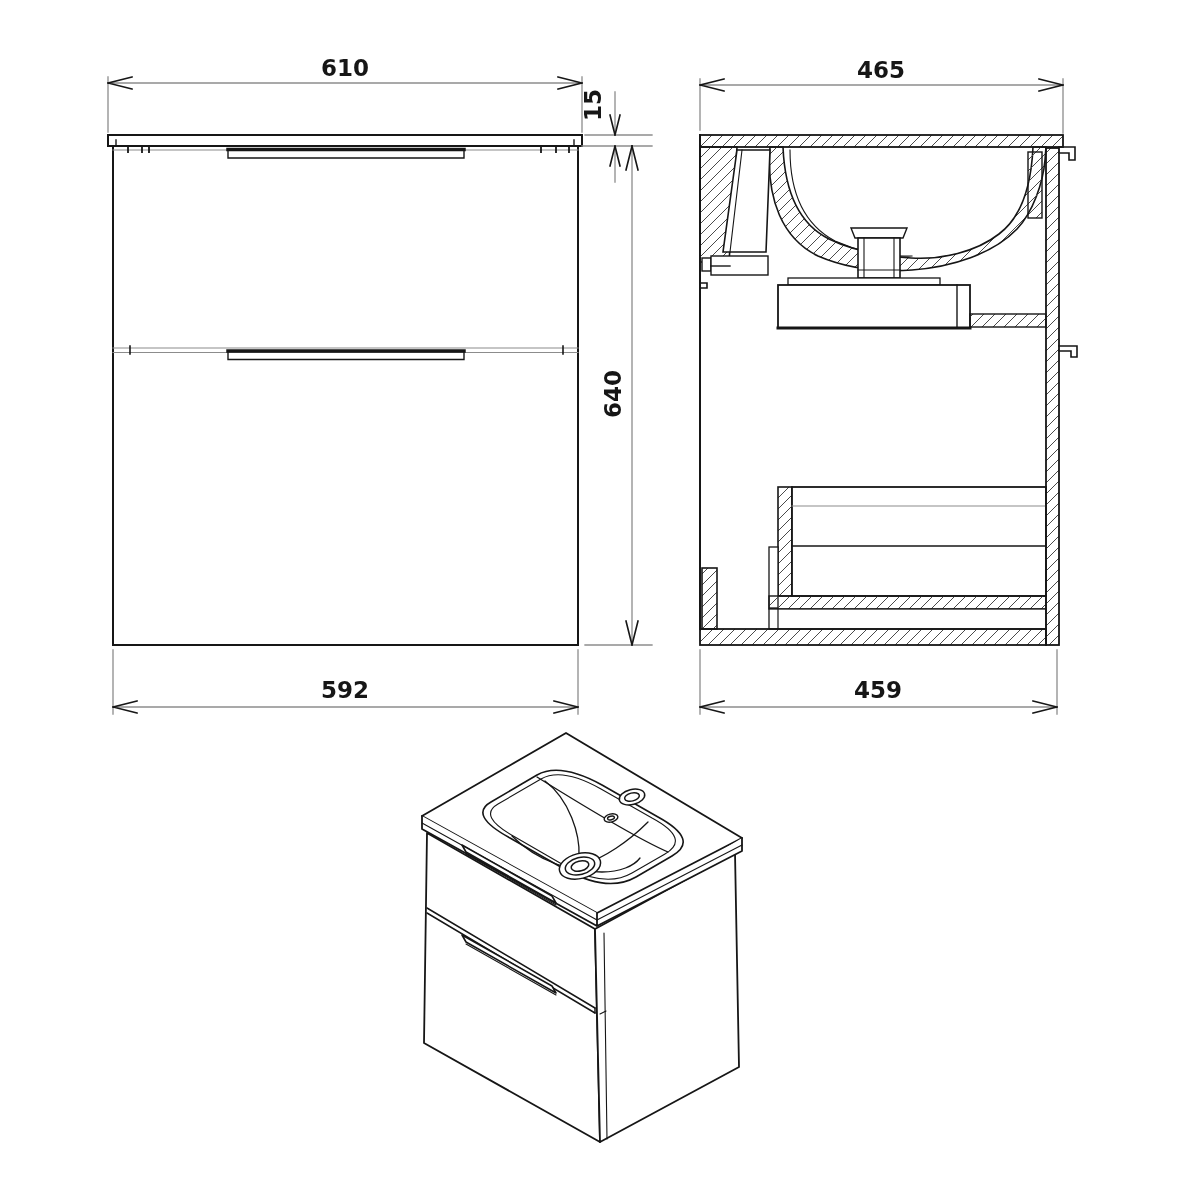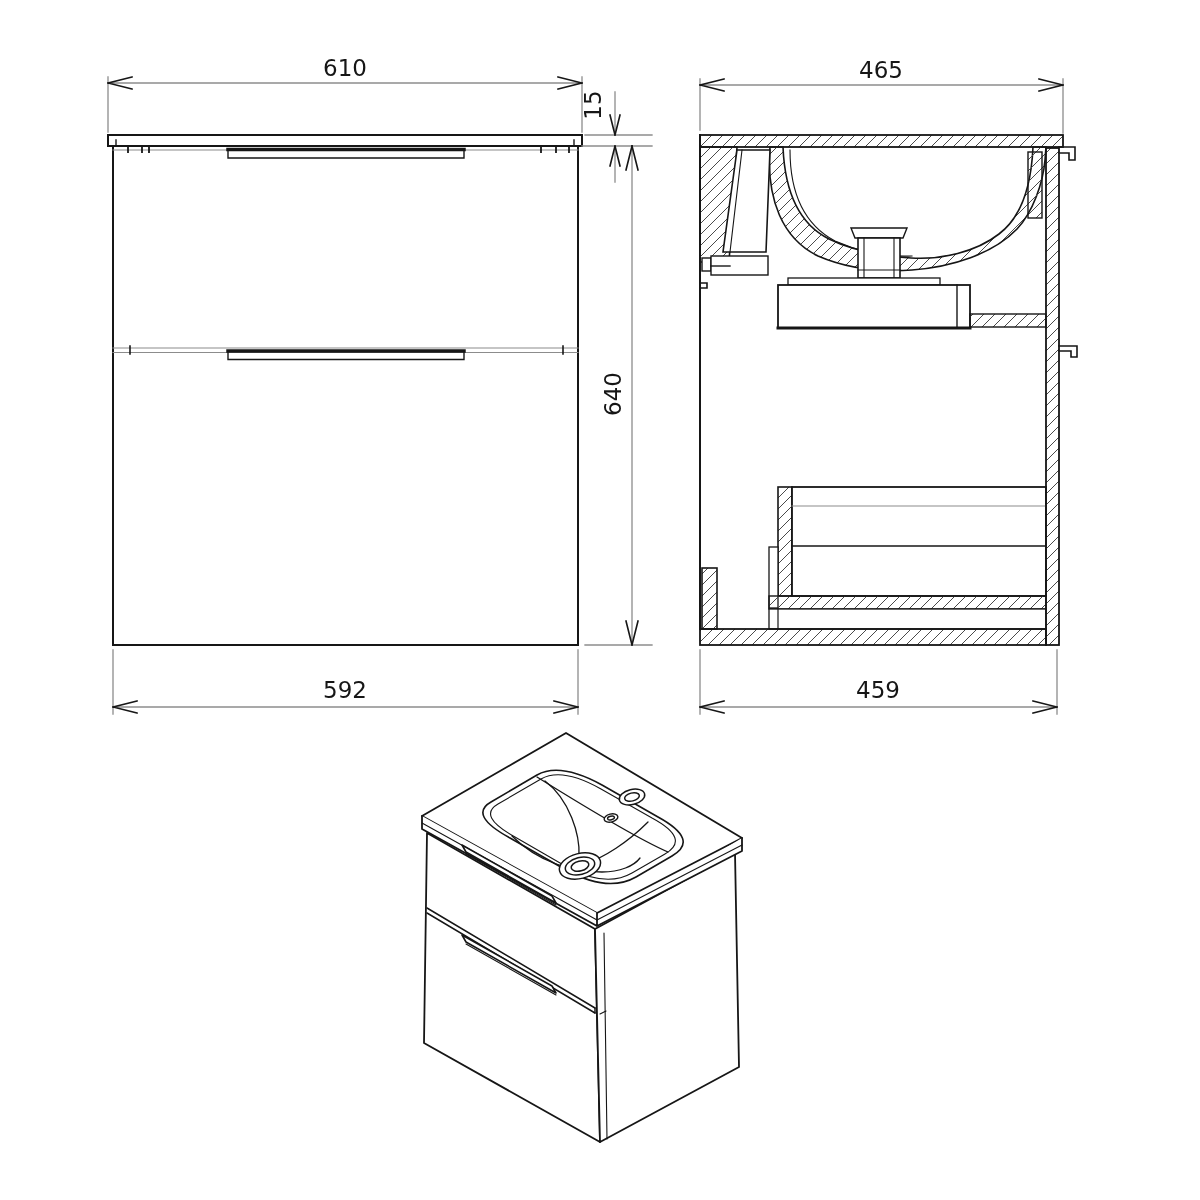--- a/index.html
+++ b/index.html
@@ -1,16 +1,16 @@
 <!DOCTYPE html>
 <html><head>
 <meta charset="utf-8">
 <style>
   html,body{margin:0;padding:0;background:#ffffff;}
-  .sheet{width:1200px;height:1200px;background:#ffffff;position:relative;overflow:hidden;}
+  .sheet{width:1200px;height:1200px;background:#ffffff;position:relative;overflow:hidden;font-weight:bold;}
   svg{display:block;}
   text.dim{font-family:"DejaVu Sans",sans-serif;font-size:23px;fill:#161616;}
 </style>
 </head>
 <body>
 
 <div class="sheet">
 <svg width="1200" height="1200" viewBox="0 0 1200 1200">
   <defs>
     <pattern id="hatch" patternUnits="userSpaceOnUse" width="11" height="11">

